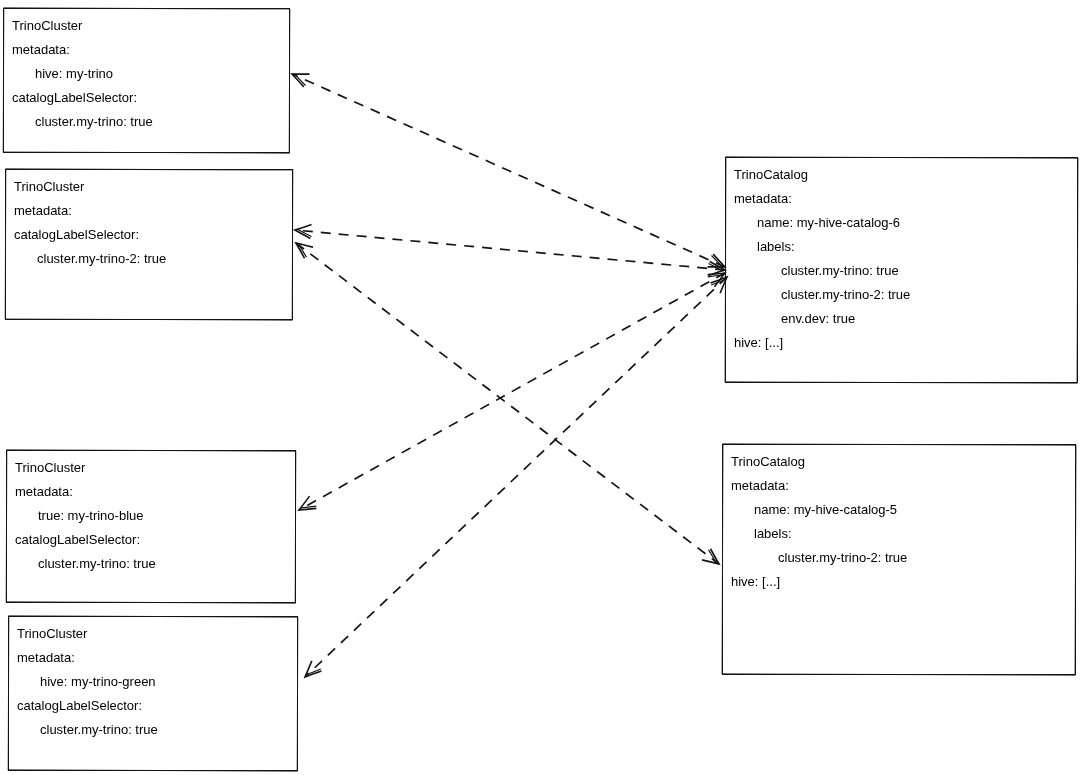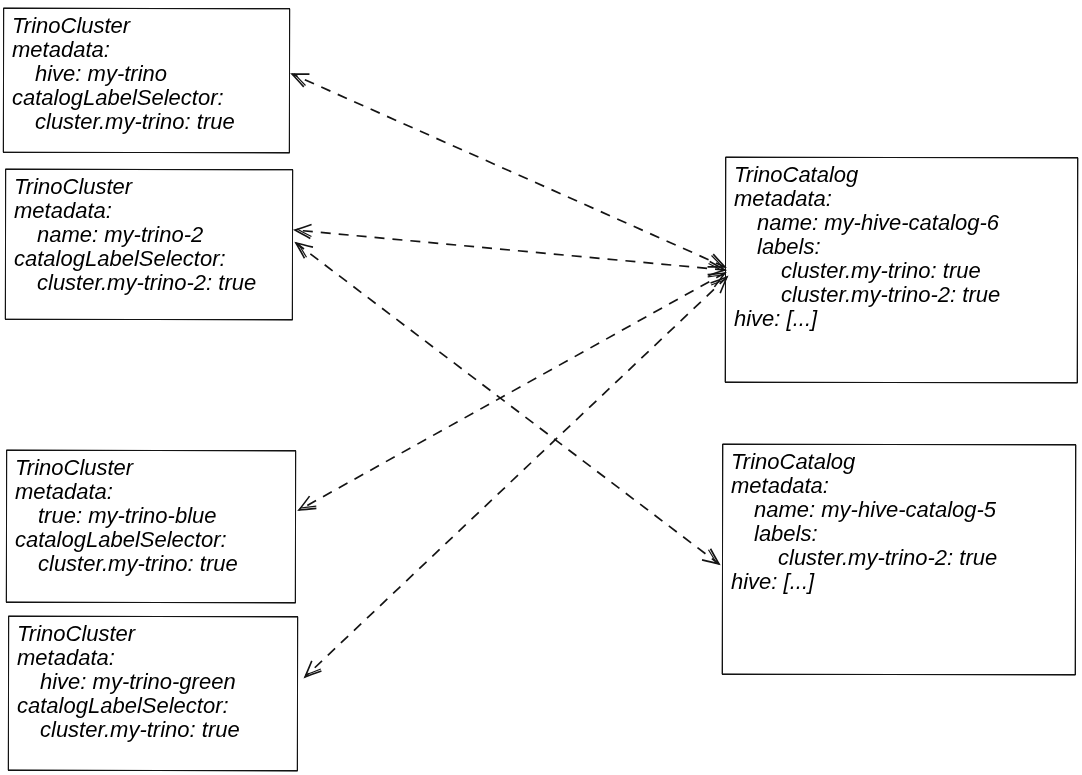--- a/index.html
+++ b/index.html
@@ -15,23 +15,22 @@
     background: #ffffff;
     overflow: hidden;
   }
   .box {
     position: absolute;
     box-sizing: border-box;
     border: 1.6px solid #141414;
     background: #ffffff;
     padding: 5px 6px 0 8px;
     color: #000000;
-    font-size: 22px;
+    font-size: 13px;
     line-height: 24px;
-    font-style: italic;
   }
   
   .box::after {
     content: "";
     position: absolute;
     inset: -1px;
     border: 1px solid rgba(20,20,20,0.8);
     transform: rotate(0.25deg);
     pointer-events: none;
   }
@@ -61,21 +60,20 @@
       <div class="box" style="left: 3px; top: 8px; width: 287px; height: 145px;">
         <div class="line ind-0">TrinoCluster</div>
         <div class="line ind-0">metadata:</div>
         <div class="line ind-1">hive: my-trino</div>
         <div class="line ind-0">catalogLabelSelector:</div>
         <div class="line ind-1">cluster.my-trino: true</div>
       </div>
       <div class="box" style="left: 5px; top: 169px; width: 288px; height: 151px;">
         <div class="line ind-0">TrinoCluster</div>
         <div class="line ind-0">metadata:</div>
-        <div class="line ind-1">name: my-trino-2</div>
         <div class="line ind-0">catalogLabelSelector:</div>
         <div class="line ind-1">cluster.my-trino-2: true</div>
       </div>
       <div class="box" style="left: 6px; top: 450px; width: 290px; height: 153px;">
         <div class="line ind-0">TrinoCluster</div>
         <div class="line ind-0">metadata:</div>
         <div class="line ind-1">true: my-trino-blue</div>
         <div class="line ind-0">catalogLabelSelector:</div>
         <div class="line ind-1">cluster.my-trino: true</div>
       </div>
@@ -86,20 +84,21 @@
         <div class="line ind-0">catalogLabelSelector:</div>
         <div class="line ind-1">cluster.my-trino: true</div>
       </div>
       <div class="box" style="left: 725px; top: 157px; width: 353px; height: 226px;">
         <div class="line ind-0">TrinoCatalog</div>
         <div class="line ind-0">metadata:</div>
         <div class="line ind-1">name: my-hive-catalog-6</div>
         <div class="line ind-1">labels:</div>
         <div class="line ind-2">cluster.my-trino: true</div>
         <div class="line ind-2">cluster.my-trino-2: true</div>
+        <div class="line ind-2">env.dev: true</div>
         <div class="line ind-0">hive: [...]</div>
       </div>
       <div class="box" style="left: 722px; top: 444px; width: 354px; height: 231px;">
         <div class="line ind-0">TrinoCatalog</div>
         <div class="line ind-0">metadata:</div>
         <div class="line ind-1">name: my-hive-catalog-5</div>
         <div class="line ind-1">labels:</div>
         <div class="line ind-2">cluster.my-trino-2: true</div>
         <div class="line ind-0">hive: [...]</div>
       </div>

